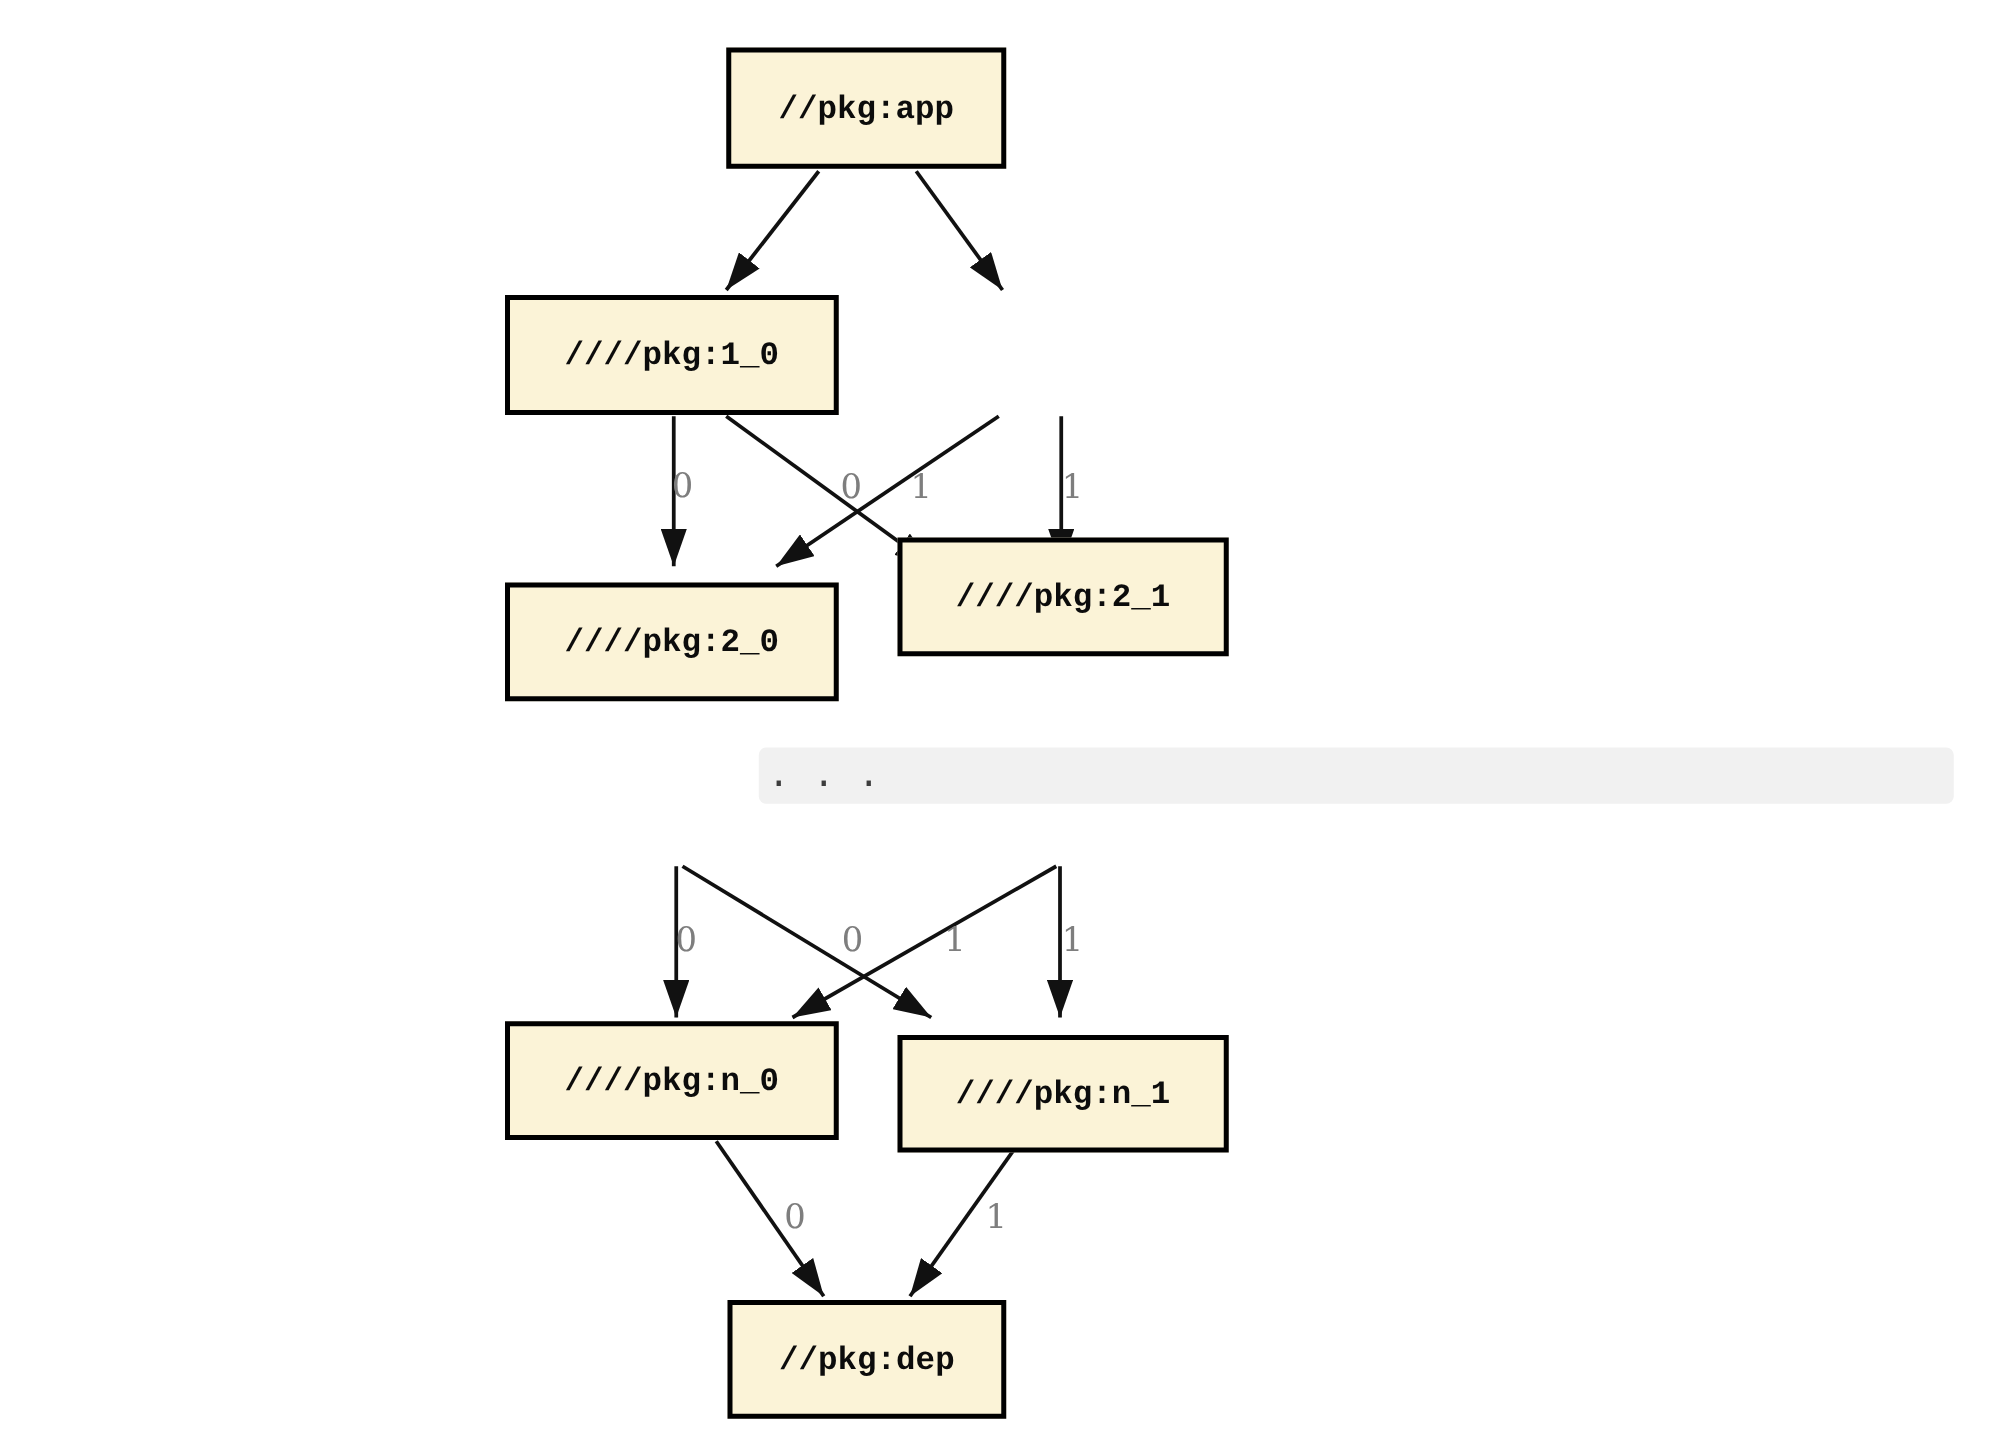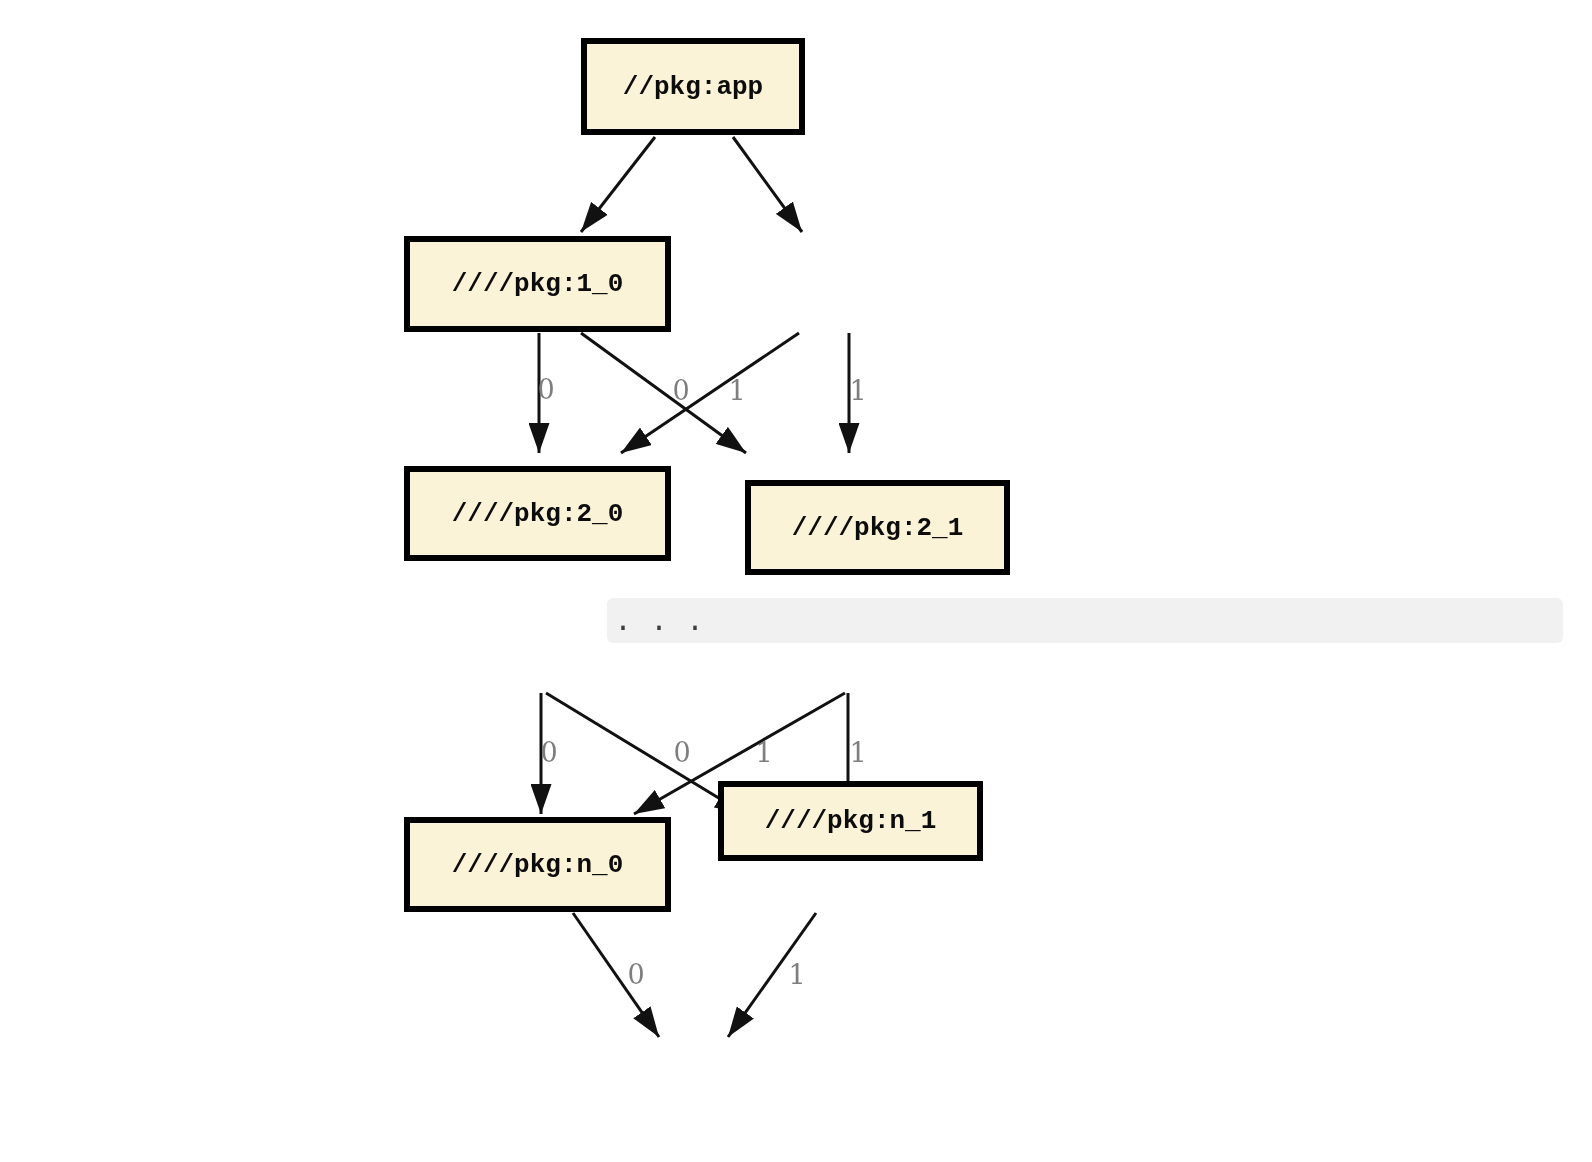--- a/index.html
+++ b/index.html
@@ -23,21 +23,21 @@
     height: 1162px;
   }
   .edges-svg line {
     stroke: #111111;
     stroke-width: 3;
   }
   .node {
     position: absolute;
     box-sizing: border-box;
     background: #fbf3d7;
-    border: 6px solid #000000;
+    border: 4px solid #000000;
     display: flex;
     align-items: center;
     justify-content: center;
     font-family: "Liberation Mono", "DejaVu Sans Mono", monospace;
     font-weight: 700;
     font-size: 26px;
     color: #0c0c0c;
     white-space: pre;
   }
   .edge-label {
@@ -100,32 +100,35 @@
 
   <div class="node" style="left:404px; top:236px; width:267px; height:96px;font-family:Liberation Mono, monospace;">
     <span>////pkg:1_0</span>
   </div>
 
 
   <div class="node" style="left:404px; top:456px; width:267px; height:95px;margin-top:10px;">
     <span>////pkg:2_0</span>
   </div>
 
-  <div class="node" style="left:718px; top:480px; width:265px; height:95px;margin-left:27px;">
+  <div class="node" style="left:718px; top:430px; width:265px; height:95px;">
     <span>////pkg:2_1</span>
   </div>
 
   <div class="node" style="left:404px; top:817px; width:267px; height:95px;">
     <span>////pkg:n_0</span>
   </div>
 
-  <div class="node" style="left:718px; top:781px; width:265px; height:80px;">
+  <div class="node" style="left:718px; top:828px; width:265px; height:94px;">
     <span>////pkg:n_1</span>
   </div>
 
+  <div class="node" style="left:582px; top:1040px; width:223px; height:95px;">
+    <span>//pkg:dep</span>
+  </div>
 
   <span class="edge-label" style="left:546px; top:389px;">0</span>
   <span class="edge-label" style="left:737px; top:390px;">1</span>
   <span class="edge-label" style="left:681px; top:390px;">0</span>
   <span class="edge-label" style="left:858px; top:390px;">1</span>
 
   <span class="edge-label" style="left:549px; top:752px;">0</span>
   <span class="edge-label" style="left:764px; top:752px;">1</span>
   <span class="edge-label" style="left:682px; top:752px;">0</span>
   <span class="edge-label" style="left:858px; top:752px;">1</span>

